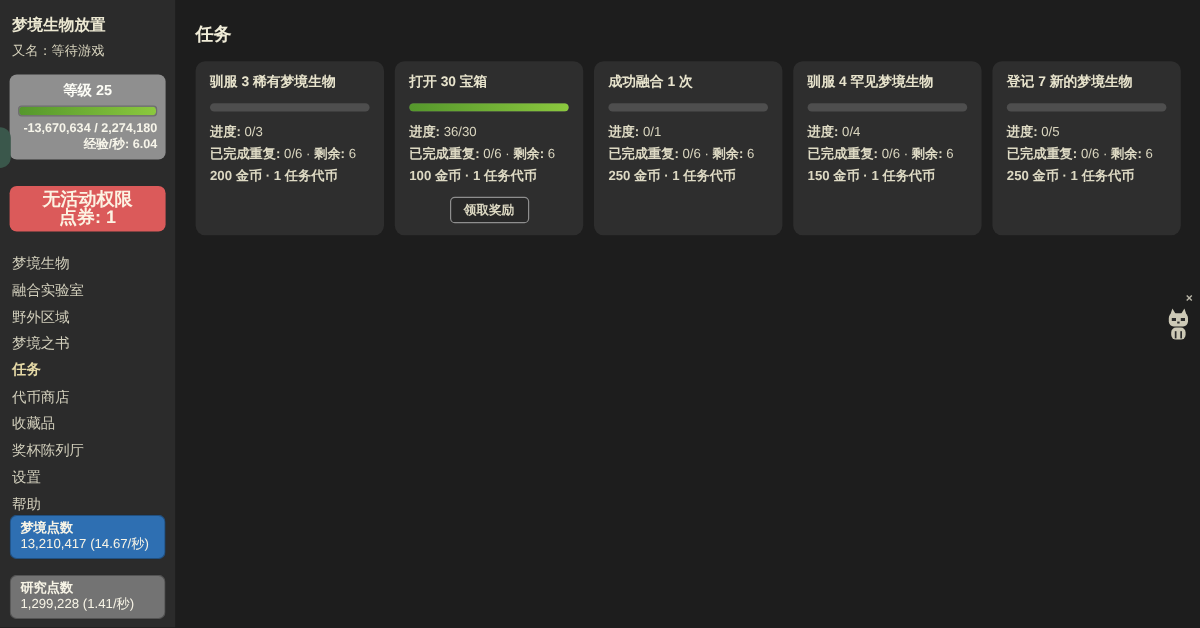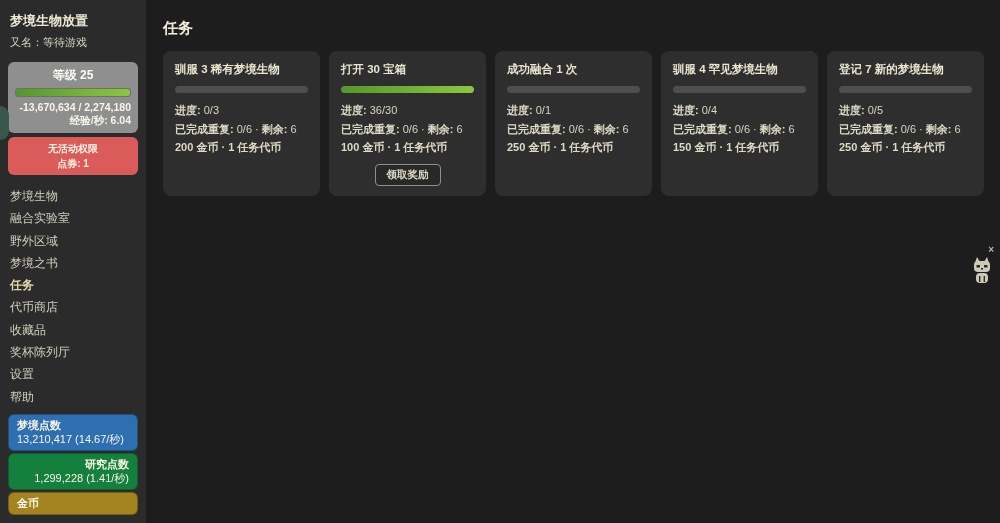--- a/index.html
+++ b/index.html
@@ -26,34 +26,34 @@
     padding: 5px 7px 6px 7px; color: #fff;
   }
   .level-label { text-align: center; font-size: 12px; font-weight: bold; color: #fdfdf6; }
   .level-track {
     height: 9px; margin: 4px 0 4px 0; border-radius: 3px;
     background: #7a7a7a; overflow: hidden; border: 1px solid #6f6f6f;
   }
   .green-fill { height: 100%; background: linear-gradient(90deg,#55972c,#8bc83e); border-radius: 3px; }
   .exp-line { font-size: 10.5px; text-align: right; color: #f7f5ea; font-weight: 600; line-height: 13px; }
   .event-btn {
-    margin-top: 4px; background: #db5a5a; border: none; border-radius: 6px;
+    margin-top: 22px; background: #db5a5a; border: none; border-radius: 6px;
     padding: 4px 4px; width: 100%; cursor: pointer;
-    font-family: inherit; color: #fcf3e3; font-weight: bold; font-size: 10px; line-height: 15px;
+    font-family: inherit; color: #fcf3e3; font-weight: bold; font-size: 15px; line-height: 15px;
     text-align: center;
   }
   .nav { margin-top: 13px; }
   .nav-item {
-    height: 22.3px; display: flex; align-items: flex-start;
+    height: 22.3px; display: flex; align-items: flex-end;
     font-size: 12px; color: #d2cfbc; cursor: pointer; padding-left: 2px;
   }
   .nav-item.active { color: #e5d9a6; font-weight: bold; }
   .spacer { flex: 1; }
   .res-box {
-    border-radius: 6px; padding: 3px 8px 4px 8px; margin-bottom: 2px;
+    border-radius: 6px; padding: 3px 8px 4px 8px; margin-bottom: 13px;
     color: #f7f4e6; border: 1px solid rgba(0,0,0,0.28);
   }
   .res-name { font-size: 11px; font-weight: bold; line-height: 14px; }
   .res-value { font-size: 11px; line-height: 14px; }
   
   .pull-handle {
     position: absolute; left: 0; top: 106px; width: 9px; height: 34px;
     background: #3a574b; border-radius: 0 17px 17px 0; z-index: 5; cursor: pointer;
   }
   
@@ -143,21 +143,21 @@
         <span>帮助</span>
       </div>
   </div>
 
   <div class="spacer"></div>
 
   <div class="res-box" style="background-color: rgb(46, 111, 178);">
     <div class="res-name">梦境点数</div>
     <div class="res-value">13,210,417 (14.67/秒)</div>
   </div>
-  <div class="res-box" style="background-color: #15803d; text-align: right;">
+  <div class="res-box" style="background-color: #737373;">
     <div class="res-name">研究点数</div>
     <div class="res-value">1,299,228 (1.41/秒)</div>
   </div>
   <div class="res-box" style="background-color: rgb(163, 132, 31);">
     <div class="res-name">金币</div>
 
   </div>
 </div>
 
 <div class="main">

